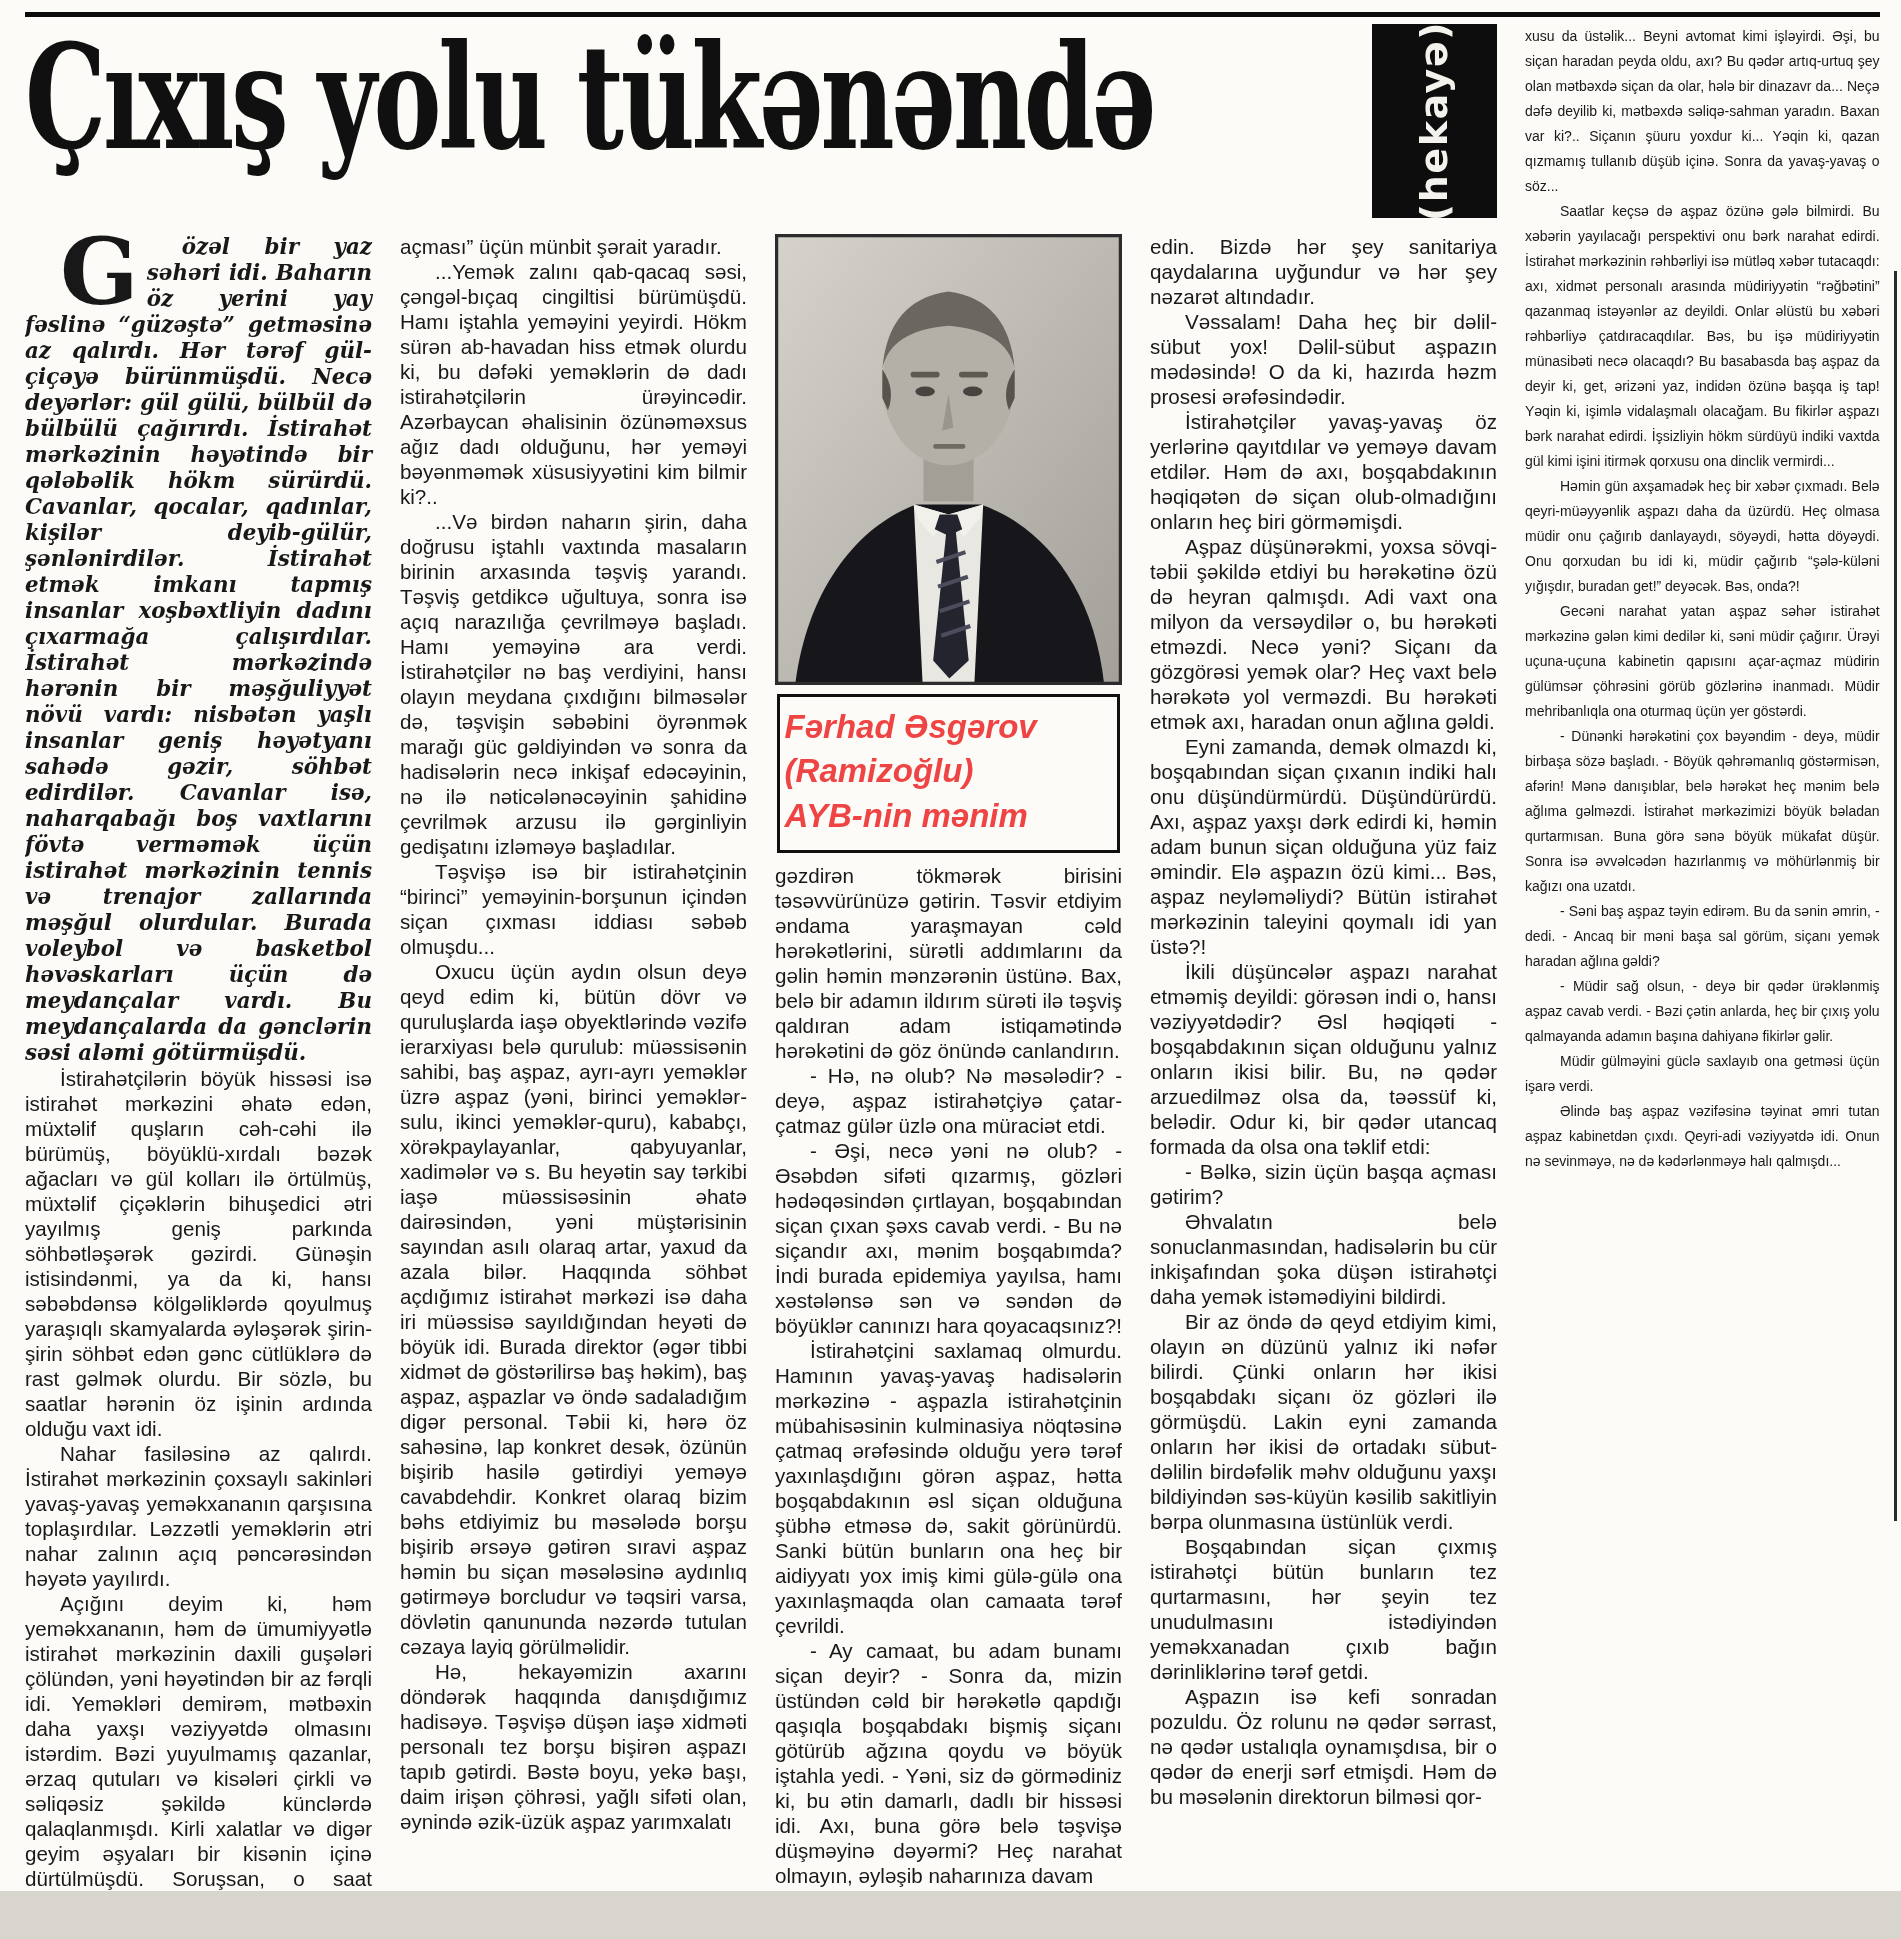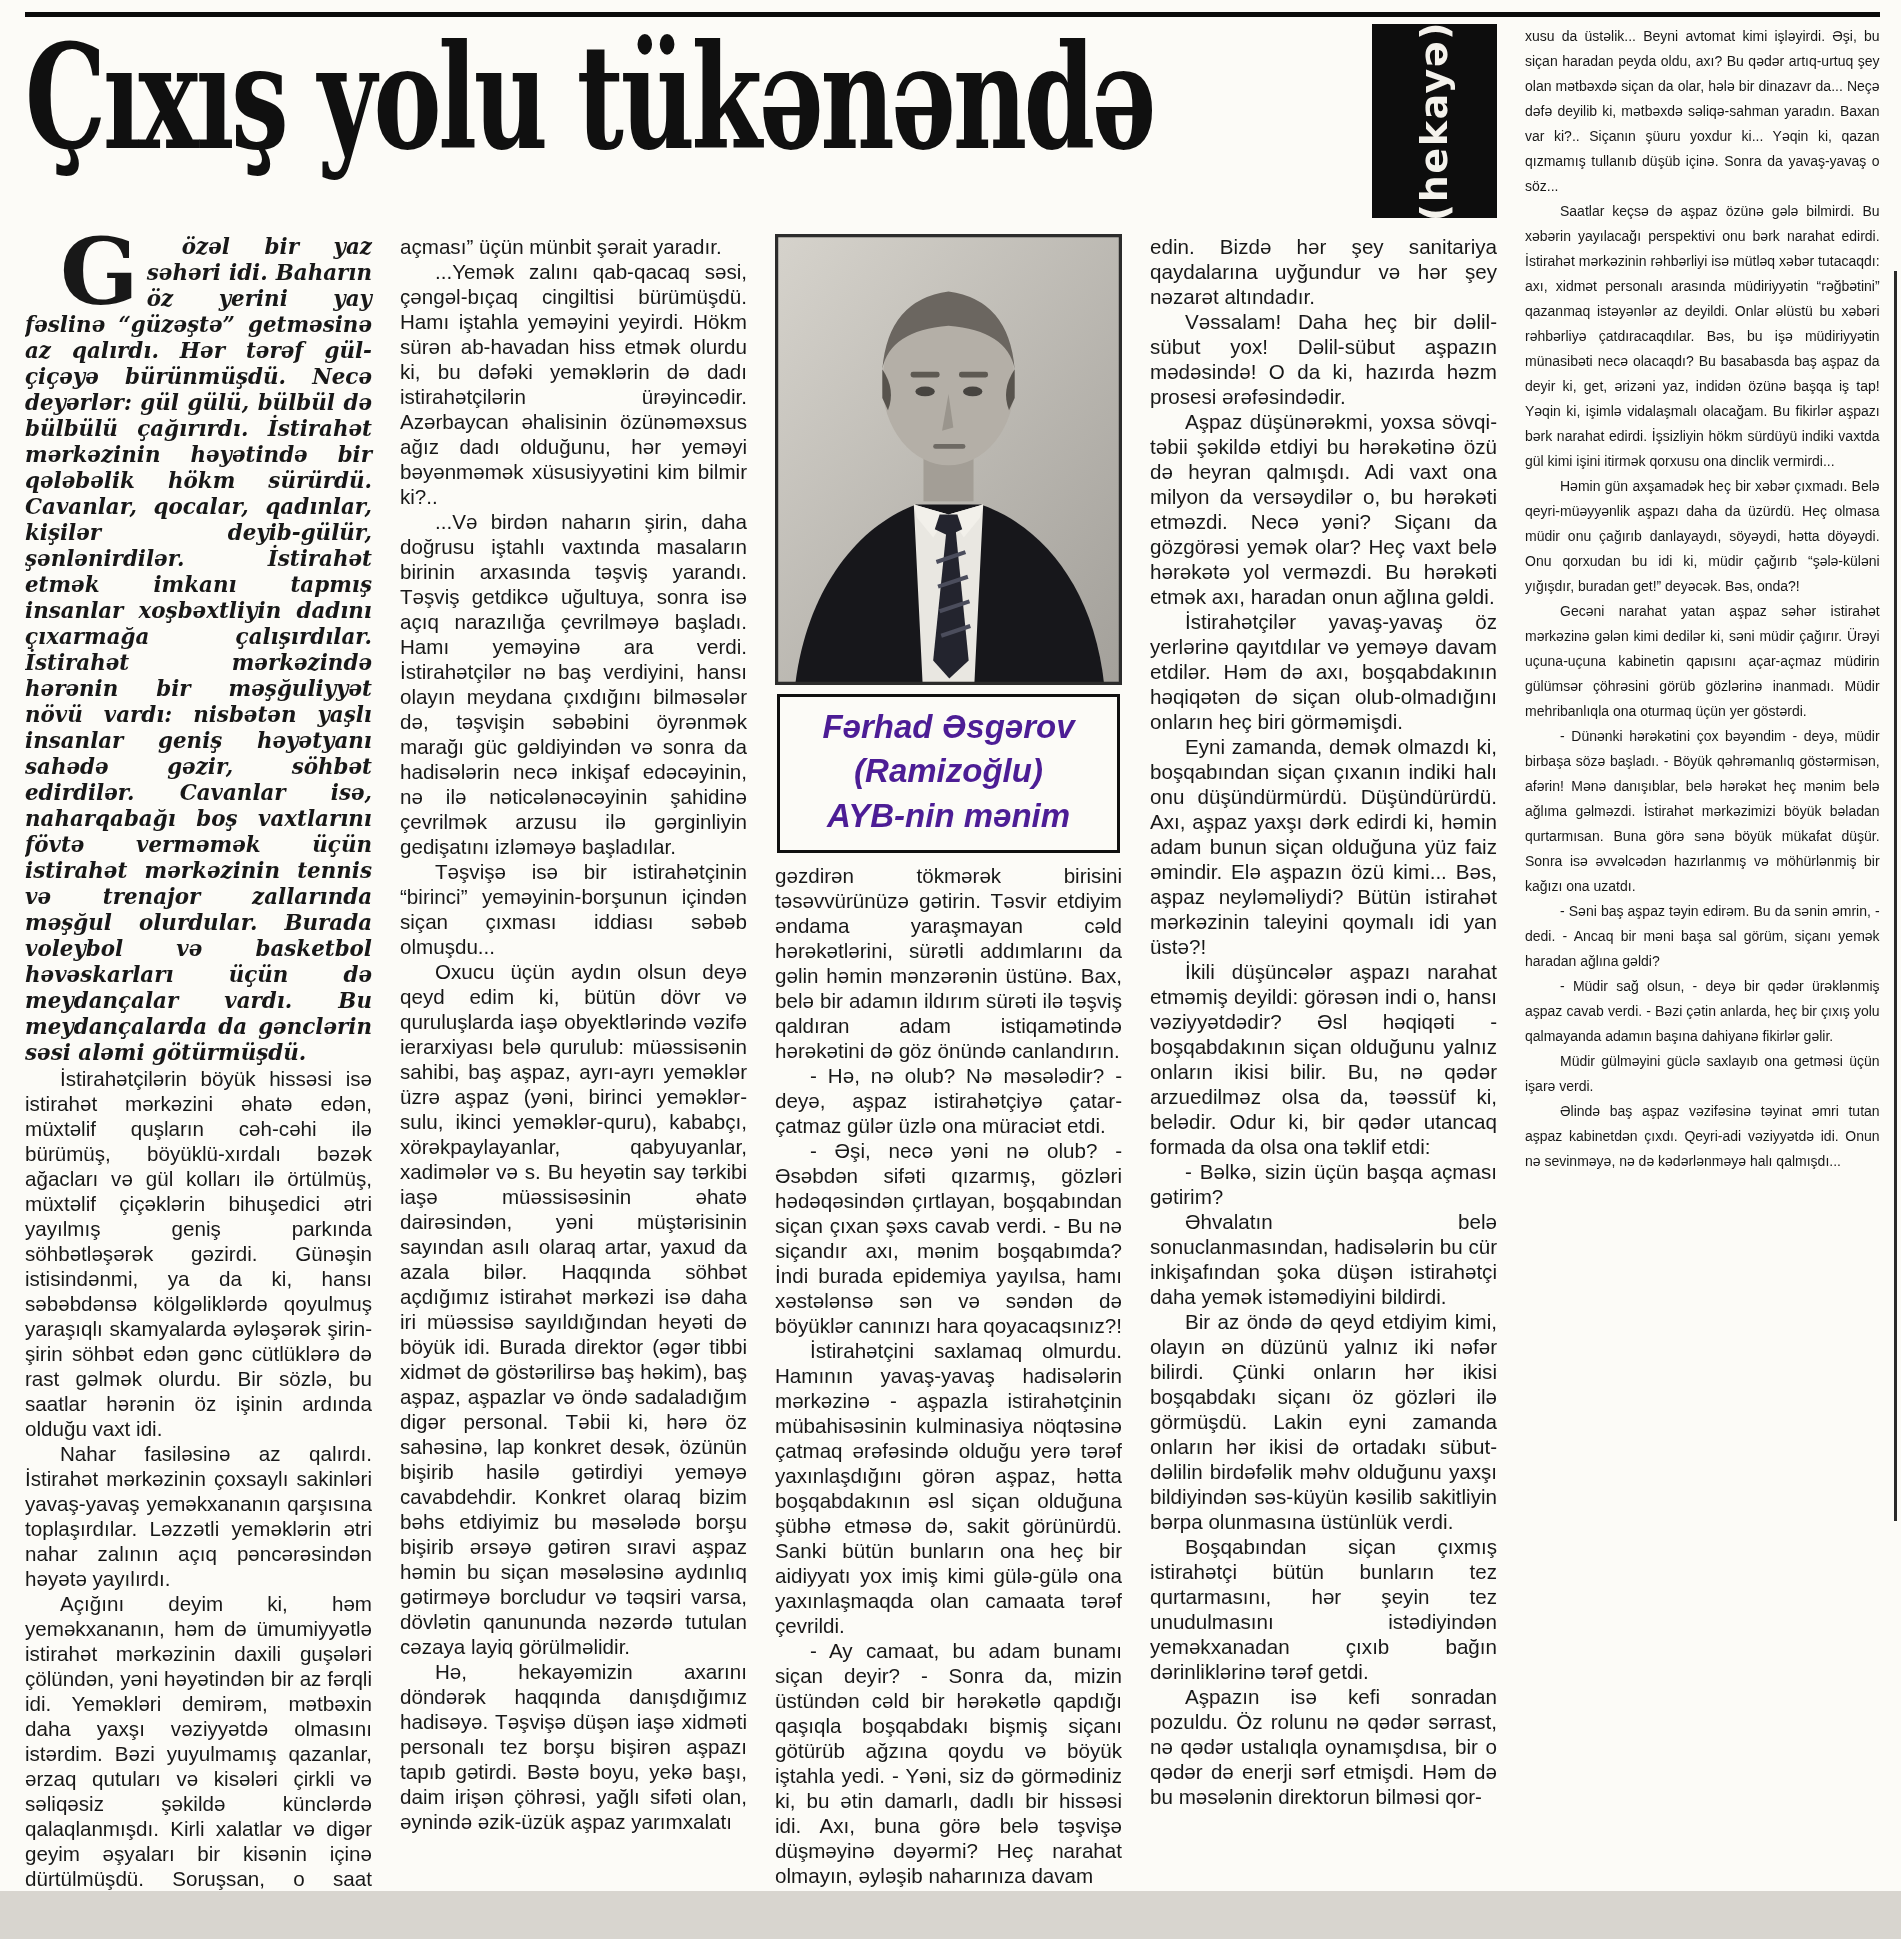--- a/index.html
+++ b/index.html
@@ -70,25 +70,24 @@
     height:1852px;overflow:hidden;
   }
   .col5 p{margin:0;text-indent:35px;}
   .col5 p.cont{text-indent:0;}
   figure.photo{margin:0 0 5px 0;}
   .photo-svg{display:block;width:100%;height:451px;}
   .caption-box{
     border:3.3px solid #101010;
     margin:8.2px 1.6px 10px 1.6px;
     padding:8.2px 5px 11.5px 5px;
-    text-align:center;
     font-family:"Liberation Sans", sans-serif;
     font-weight:bold;font-style:italic;
     font-size:33px;line-height:1.35;
-    color:#4c1d95;
+    color:#ef4444;
   }
   .right-rule{
     position:absolute;right:4.1px;top:271px;
     width:2.5px;height:1250px;background:#2a2a2a;
   }
   .footer{
     position:absolute;left:25px;bottom:10px;
     font-family:"Liberation Serif", serif;
     font-weight:bold;font-size:36px;color:#0e0e0e;
   }
@@ -166,22 +165,22 @@
           <p class="cont">gəzdirən tökmərək birisini təsəvvürünüzə gətirin. Təsvir etdiyim əndama yaraşmayan cəld hərəkətlərini, sürətli addımlarını da gəlin həmin mənzərənin üstünə. Bax, belə bir adamın ildırım sürəti ilə təşviş qaldıran adam istiqamətində hərəkətini də göz önündə canlandırın.</p>
           <p>- Hə, nə olub? Nə məsələdir? - deyə, aşpaz istirahətçiyə çatar-çatmaz gülər üzlə ona müraciət etdi.</p>
           <p>- Əşi, necə yəni nə olub? - Əsəbdən sifəti qızarmış, gözləri hədəqəsindən çırtlayan, boşqabından siçan çıxan şəxs cavab verdi. - Bu nə siçandır axı, mənim boşqabımda? İndi burada epidemiya yayılsa, hamı xəstələnsə sən və səndən də böyüklər canınızı hara qoyacaqsınız?!</p>
           <p>İstirahətçini saxlamaq olmurdu. Hamının yavaş-yavaş hadisələrin mərkəzinə - aşpazla istirahətçinin mübahisəsinin kulminasiya nöqtəsinə çatmaq ərəfəsində olduğu yerə tərəf yaxınlaşdığını görən aşpaz, hətta boşqabdakının əsl siçan olduğuna şübhə etməsə də, sakit görünürdü. Sanki bütün bunların ona heç bir aidiyyatı yox imiş kimi gülə-gülə ona yaxınlaşmaqda olan camaata tərəf çevrildi.</p>
           <p>- Ay camaat, bu adam bunamı siçan deyir? - Sonra da, mizin üstündən cəld bir hərəkətlə qapdığı qaşıqla boşqabdakı bişmiş siçanı götürüb ağzına qoydu və böyük iştahla yedi. - Yəni, siz də görmədiniz ki, bu ətin damarlı, dadlı bir hissəsi idi. Axı, buna görə belə təşvişə düşməyinə dəyərmi? Heç narahat olmayın, əyləşib naharınıza davam</p>
         </div>
 
         <div class="col">
           <p class="cont">edin. Bizdə hər şey sanitariya qaydalarına uyğundur və hər şey nəzarət altındadır.</p>
           <p>Vəssalam! Daha heç bir dəlil-sübut yox! Dəlil-sübut aşpazın mədəsində! O da ki, hazırda həzm prosesi ərəfəsindədir.</p>
+          <p>İstirahətçilər yavaş-yavaş öz yerlərinə qayıtdılar və yeməyə davam etdilər. Həm də axı, boşqabdakının həqiqətən də siçan olub-olmadığını onların heç biri görməmişdi.</p>
           <p>Aşpaz düşünərəkmi, yoxsa sövqi-təbii şəkildə etdiyi bu hərəkətinə özü də heyran qalmışdı. Adi vaxt ona milyon da versəydilər o, bu hərəkəti etməzdi. Necə yəni? Siçanı da gözgörəsi yemək olar? Heç vaxt belə hərəkətə yol verməzdi. Bu hərəkəti etmək axı, haradan onun ağlına gəldi.</p>
-          <p>İstirahətçilər yavaş-yavaş öz yerlərinə qayıtdılar və yeməyə davam etdilər. Həm də axı, boşqabdakının həqiqətən də siçan olub-olmadığını onların heç biri görməmişdi.</p>
           <p>Eyni zamanda, demək olmazdı ki, boşqabından siçan çıxanın indiki halı onu düşündürmürdü. Düşündürürdü. Axı, aşpaz yaxşı dərk edirdi ki, həmin adam bunun siçan olduğuna yüz faiz əmindir. Elə aşpazın özü kimi... Bəs, aşpaz neyləməliydi? Bütün istirahət mərkəzinin taleyini qoymalı idi yan üstə?!</p>
           <p>İkili düşüncələr aşpazı narahat etməmiş deyildi: görəsən indi o, hansı vəziyyətdədir? Əsl həqiqəti - boşqabdakının siçan olduğunu yalnız onların ikisi bilir. Bu, nə qədər arzuedilməz olsa da, təəssüf ki, belədir. Odur ki, bir qədər utancaq formada da olsa ona təklif etdi:</p>
           <p>- Bəlkə, sizin üçün başqa açması gətirim?</p>
           <p>Əhvalatın belə sonuclanmasından, hadisələrin bu cür inkişafından şoka düşən istirahətçi daha yemək istəmədiyini bildirdi.</p>
           <p>Bir az öndə də qeyd etdiyim kimi, olayın ən düzünü yalnız iki nəfər bilirdi. Çünki onların hər ikisi boşqabdakı siçanı öz gözləri ilə görmüşdü. Lakin eyni zamanda onların hər ikisi də ortadakı sübut-dəlilin birdəfəlik məhv olduğunu yaxşı bildiyindən səs-küyün kəsilib sakitliyin bərpa olunmasına üstünlük verdi.</p>
           <p>Boşqabından siçan çıxmış istirahətçi bütün bunların tez qurtarmasını, hər şeyin tez unudulmasını istədiyindən yeməkxanadan çıxıb bağın dərinliklərinə tərəf getdi.</p>
           <p>Aşpazın isə kefi sonradan pozuldu. Öz rolunu nə qədər sərrast, nə qədər ustalıqla oynamışdısa, bir o qədər də enerji sərf etmişdi. Həm də bu məsələnin direktorun bilməsi qor-</p>
         </div>
 
       </div>

